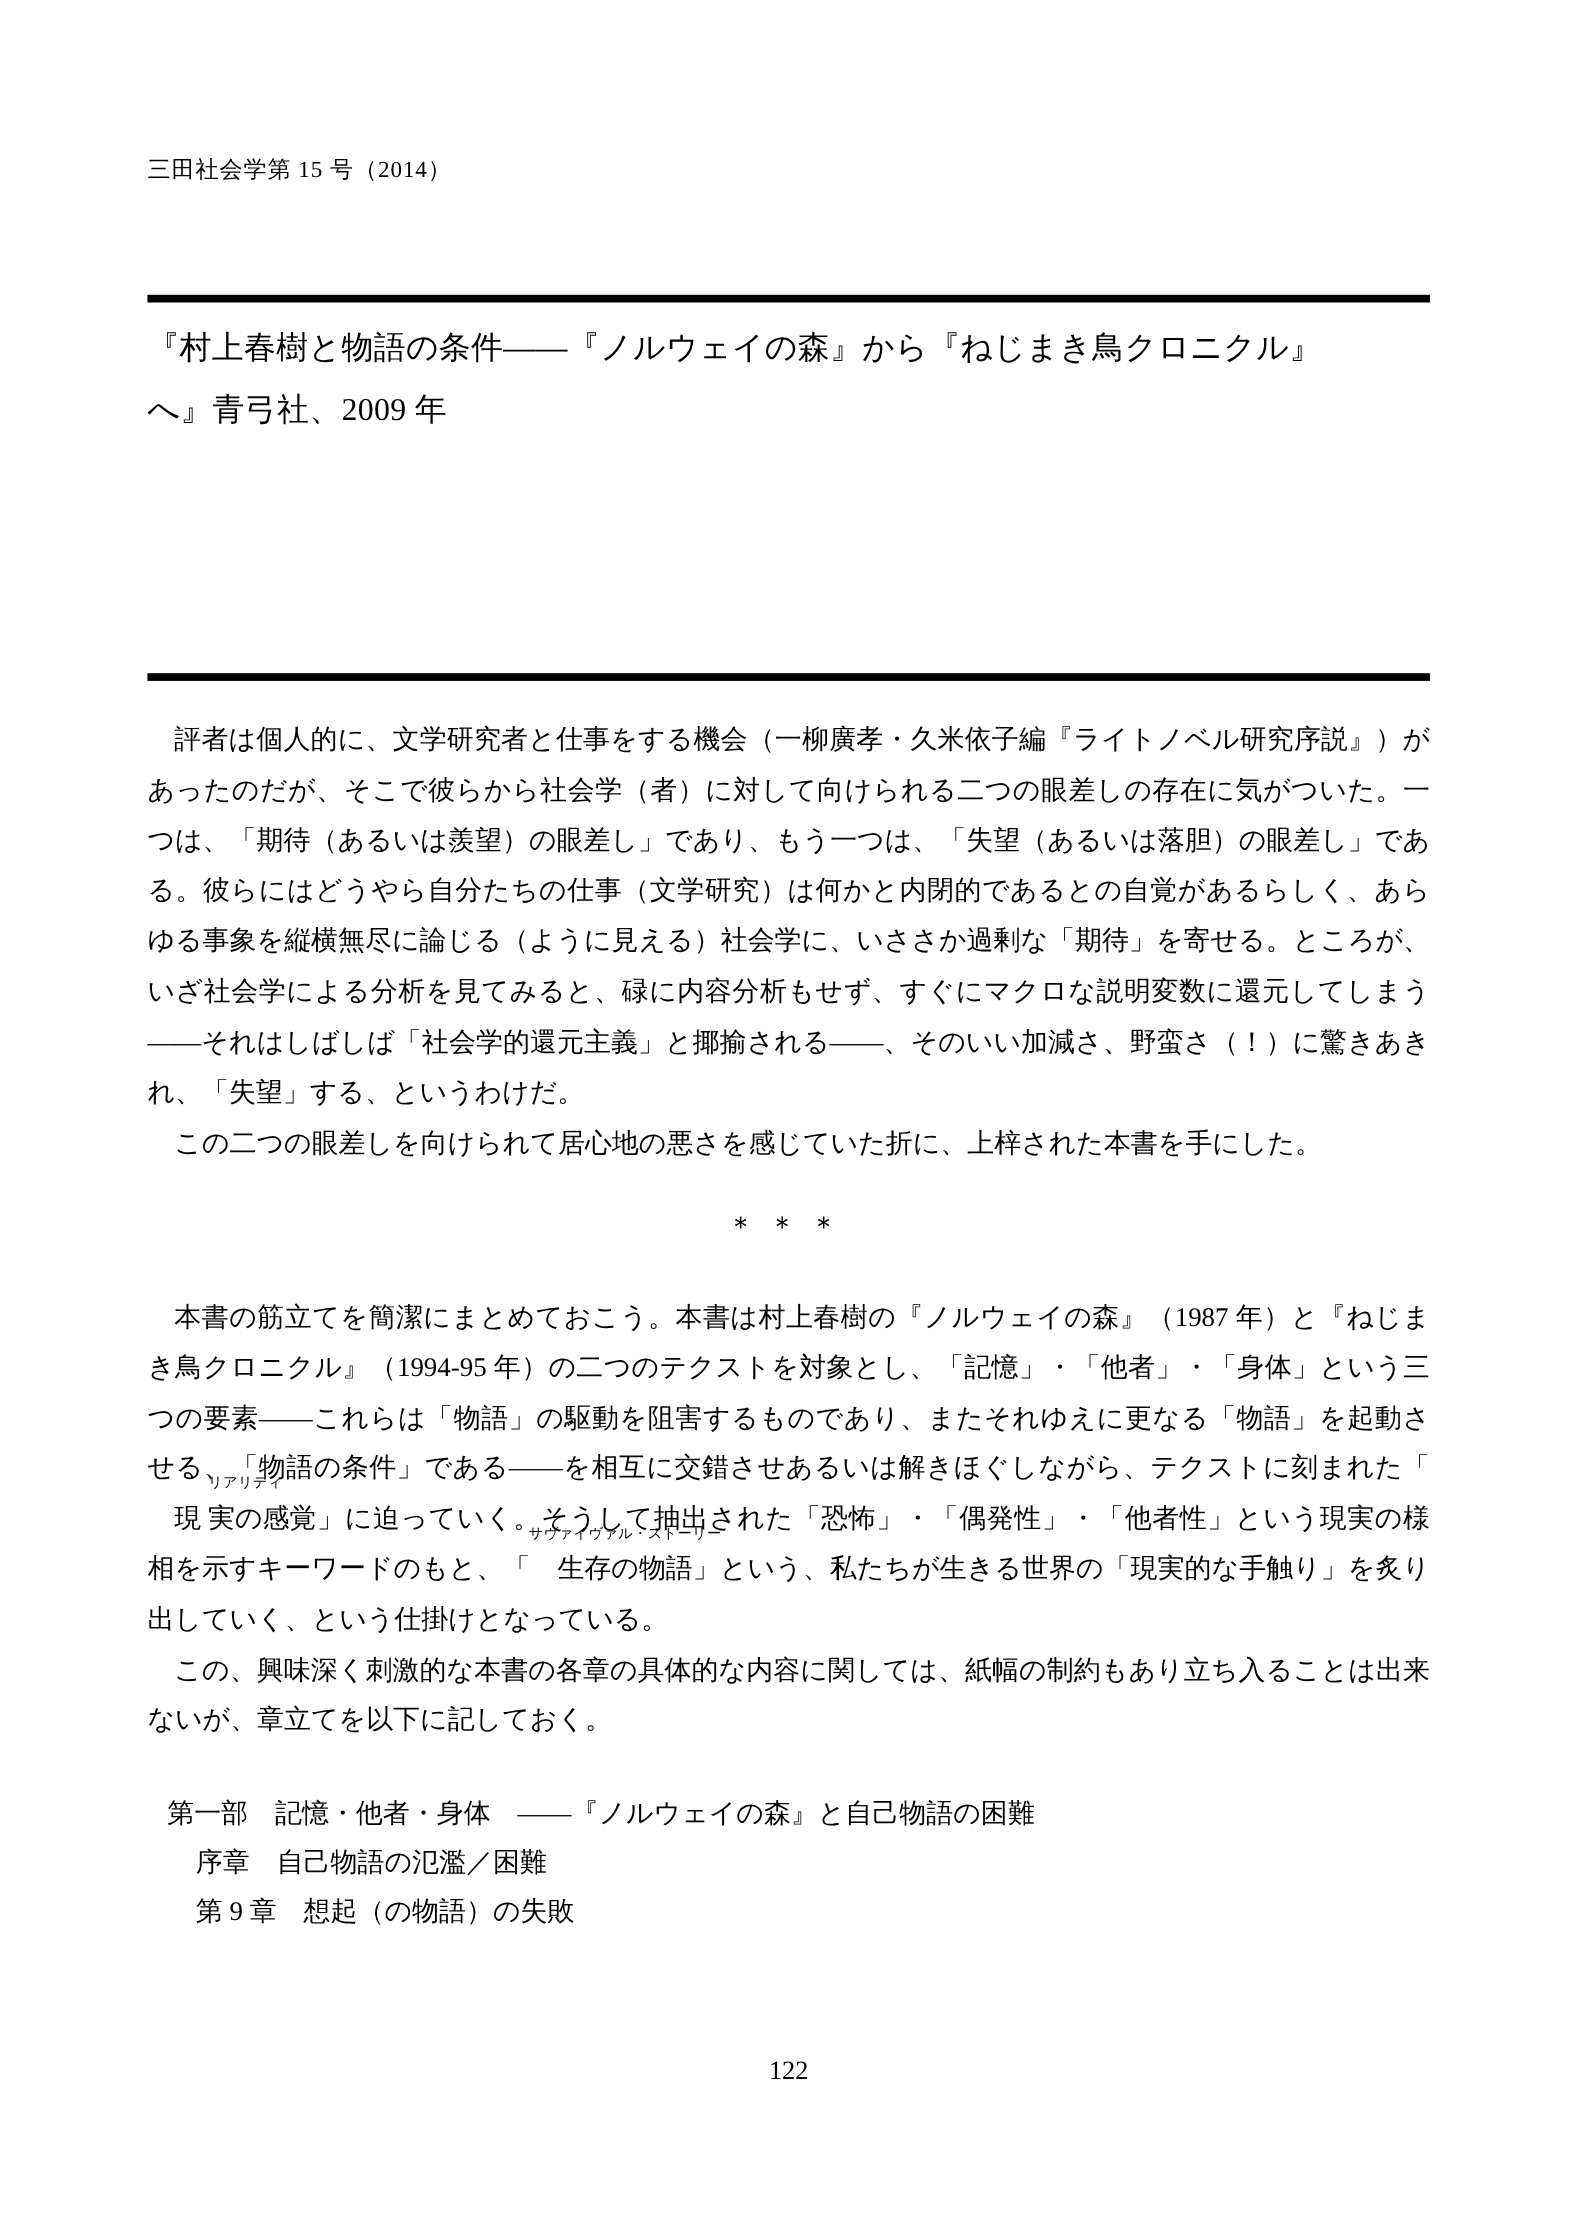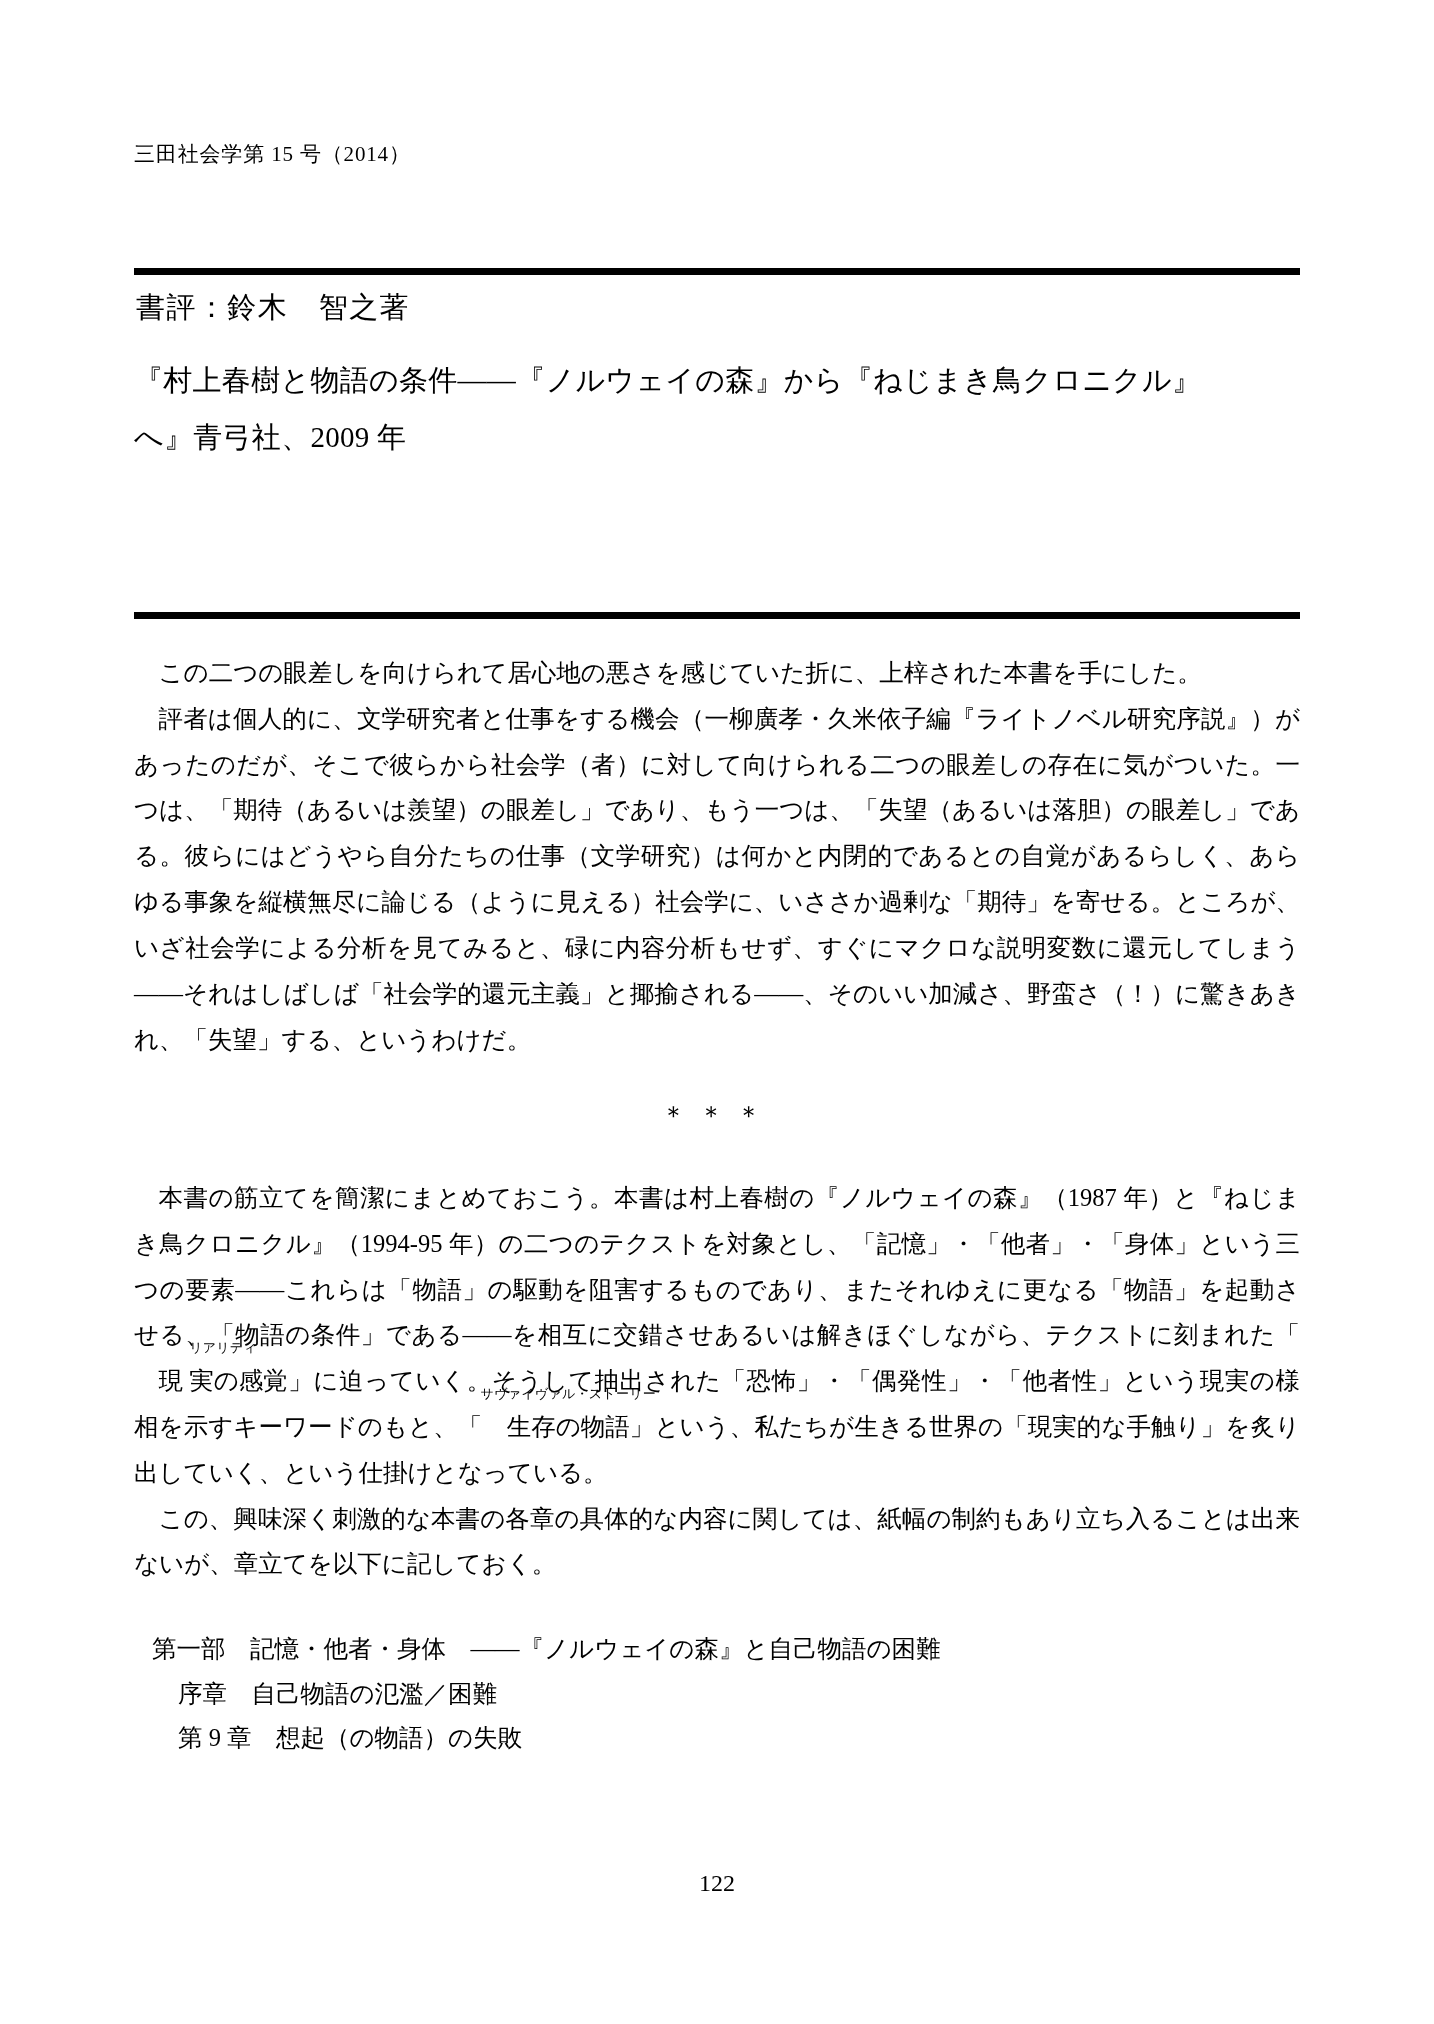--- a/index.html
+++ b/index.html
@@ -131,31 +131,30 @@
 <body>
 
 <div class="page">
   <div class="content">
 
     <div class="running-head">三田社会学第 15 号（2014）</div>
 
     <div class="rule rule-top"></div>
 
     <div class="title-block">
-      <div class="review-label">書評：鈴木　智之著</div>
       <div class="book-title">『村上春樹と物語の条件——『ノルウェイの森』から『ねじまき鳥クロニクル』</div>
       <div class="book-title">へ』青弓社、2009 年</div>
     </div>
 
 
     <div class="rule rule-bottom"></div>
 
     <div class="body-text">
+      <p class="indent">評者は個人的に、文学研究者と仕事をする機会（一柳廣孝・久米依子編『ライトノベル研究序説』）があったのだが、そこで彼らから社会学（者）に対して向けられる二つの眼差しの存在に気がついた。一つは、「期待（あるいは羨望）の眼差し」であり、もう一つは、「失望（あるいは落胆）の眼差し」である。彼らにはどうやら自分たちの仕事（文学研究）は何かと内閉的であるとの自覚があるらしく、あらゆる事象を縦横無尽に論じる（ように見える）社会学に、いささか過剰な「期待」を寄せる。ところが、いざ社会学による分析を見てみると、碌に内容分析もせず、すぐにマクロな説明変数に還元してしまう——それはしばしば「社会学的還元主義」と揶揄される——、そのいい加減さ、野蛮さ（！）に驚きあきれ、「失望」する、というわけだ。</p>
       <p class="indent">この二つの眼差しを向けられて居心地の悪さを感じていた折に、上梓された本書を手にした。</p>
-      <p class="indent">評者は個人的に、文学研究者と仕事をする機会（一柳廣孝・久米依子編『ライトノベル研究序説』）があったのだが、そこで彼らから社会学（者）に対して向けられる二つの眼差しの存在に気がついた。一つは、「期待（あるいは羨望）の眼差し」であり、もう一つは、「失望（あるいは落胆）の眼差し」である。彼らにはどうやら自分たちの仕事（文学研究）は何かと内閉的であるとの自覚があるらしく、あらゆる事象を縦横無尽に論じる（ように見える）社会学に、いささか過剰な「期待」を寄せる。ところが、いざ社会学による分析を見てみると、碌に内容分析もせず、すぐにマクロな説明変数に還元してしまう——それはしばしば「社会学的還元主義」と揶揄される——、そのいい加減さ、野蛮さ（！）に驚きあきれ、「失望」する、というわけだ。</p>
       <p class="stars">＊＊＊</p>
       <p class="indent"><span>本書の筋立てを簡潔にまとめておこう。本書は村上春樹の『ノルウェイの森』（1987 年）と『ねじまき鳥クロニクル』（1994‐95 年）の二つのテクストを対象とし、「記憶」・「他者」・「身体」という三つの要素——これらは「物語」の駆動を阻害するものであり、またそれゆえに更なる「物語」を起動させる、「物語の条件」である——を相互に交錯させあるいは解きほぐしながら、テクストに刻まれた「</span><span class="ruby-wrap"><span class="rt">リアリティ</span><span>現 実の感覚</span></span><span>」に迫っていく。そうして抽出された「恐怖」・「偶発性」・「他者性」という現実の様相を示すキーワードのもと、「</span><span class="ruby-wrap"><span class="rt">サヴァイヴァル・ストーリー</span><span>生存の物語</span></span><span>」という、私たちが生きる世界の「現実的な手触り」を炙り出していく、という仕掛けとなっている。</span></p>
       <p class="indent">この、興味深く刺激的な本書の各章の具体的な内容に関しては、紙幅の制約もあり立ち入ることは出来ないが、章立てを以下に記しておく。</p>
 
       <div class="toc">
         <div class="lvl1">第一部　記憶・他者・身体　——『ノルウェイの森』と自己物語の困難</div>
         <div class="lvl2">序章　自己物語の氾濫／困難</div>
         <div class="lvl2">第 9 章　想起（の物語）の失敗</div>
       </div>
     </div>

